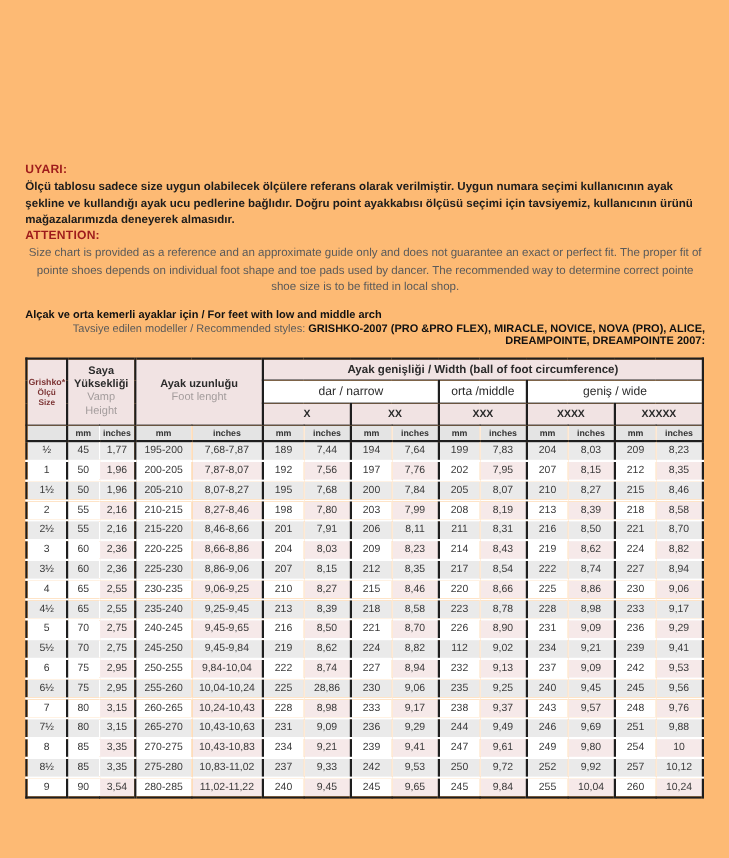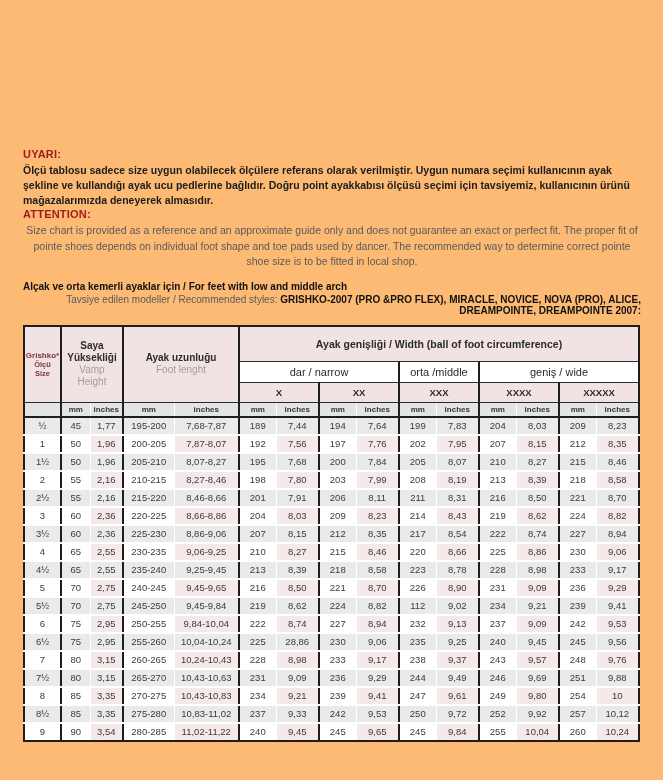--- a/index.html
+++ b/index.html
@@ -31,21 +31,21 @@
   col.w-mm{width:37px;} col.w-in{width:43px;}
 
   .thick-r { border-right:2px solid #1e1e1e; }
   .thin-w-r { border-right:1px solid #ffffff; }
 
   
   thead .hdr-pink { background:#f1e3e3; }
   thead .hdr-white { background:#ffffff; }
   thead .hdr-units { background:#e4e4e4; }
   .h-rowspan { border-bottom:1px solid #2a2a2a; }
-  .h-width { height:36px; font-size:10.5px; font-weight:bold; color:#2b2b2b; border-bottom:1px solid #2a2a2a; }
+  .h-width { height:20px; font-size:10.5px; font-weight:bold; color:#2b2b2b; border-bottom:1px solid #2a2a2a; }
   .h-group { height:21px; font-size:11px; font-weight:normal; color:#2b2b2b; border-bottom:1px solid #2a2a2a; }
   .h-letter { height:20px; font-size:9.5px; font-weight:bold; color:#2b2b2b; border-bottom:1px solid #2a2a2a; }
   .h-unit { height:14px; font-size:8px; font-weight:bold; color:#333; border-bottom:2px solid #1e1e1e; }
   .size-head { font-size:7.5px; line-height:9px; color:#7d3535; white-space:pre-line; }
   .size-head .l1 { font-weight:bold; font-size:8px; display:block; }
   .size-head .l2, .size-head .l3 { display:block; }
   .two-lang { font-size:10px; line-height:12px; white-space:pre-line; }
   .two-lang .tr { color:#2b2b2b; font-weight:bold; display:block; white-space:pre-line; }
   .two-lang .en { color:#a39c9c; font-weight:normal; display:block; white-space:pre-line; }
 

